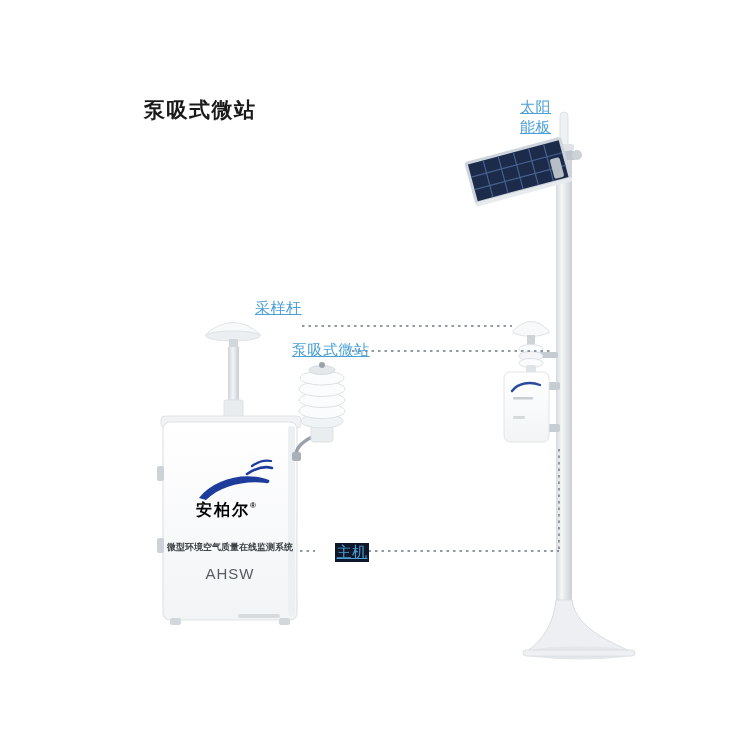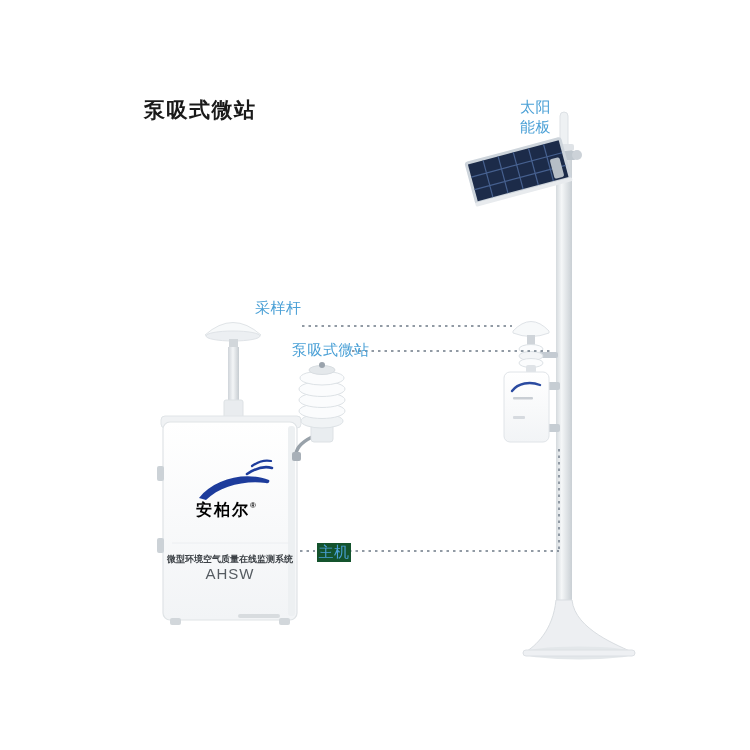--- a/index.html
+++ b/index.html
@@ -9,32 +9,32 @@
     font-family: "Liberation Sans", "DejaVu Sans", sans-serif;
     overflow: hidden;
   }
   .stage { position: relative; width: 750px; height: 718px; background: #ffffff; }
   .stage > svg { position: absolute; left: 0; top: 0; }
   .abs { position: absolute; }
   .title {
     left: 144px; top: 96px;
     font-size: 21px; font-weight: 700; color: #1a1a1a; letter-spacing: 1.5px;
   }
-  .callout { color: #4aa0d6; font-size: 15px; letter-spacing: 0.5px; }
+  .callout { color: #4aa0d6; font-size: 15px; letter-spacing: 0.5px; text-decoration: underline; }
   .callout-solar { left: 520px; top: 97px; line-height: 20px; }
   .callout-rod { left: 255px; top: 299px; }
   .callout-weather { left: 292px; top: 341px; }
-  .callout-host { left: 317px; top: 543px; width: 34px; text-align: center; background: #14532d; }
+  .callout-host { left: 335px; top: 543px; width: 34px; text-align: center; background: #0f172a; }
   .brand {
     left: 196px; top: 500px; display: flex; align-items: flex-start;
     color: #000000; font-weight: 700; font-size: 16px; letter-spacing: 2px;
   }
   .brand .reg { font-size: 8px; margin-top: 1px; letter-spacing: 0; }
   .prodname {
-    left: 166px; top: 553px; width: 128px; text-align: center;
+    left: 166px; top: 541px; width: 128px; text-align: center;
     font-size: 9px; font-weight: 700; color: #3d4247; white-space: nowrap;
   }
   .model {
     left: 166px; top: 565px; width: 128px; text-align: center;
     font-size: 15px; color: #565c62; letter-spacing: 1px;
   }
   .fineprint {
     left: 238px; top: 614px; width: 42px; height: 4px;
     background: #d8dcdf; border-radius: 2px;
   }

